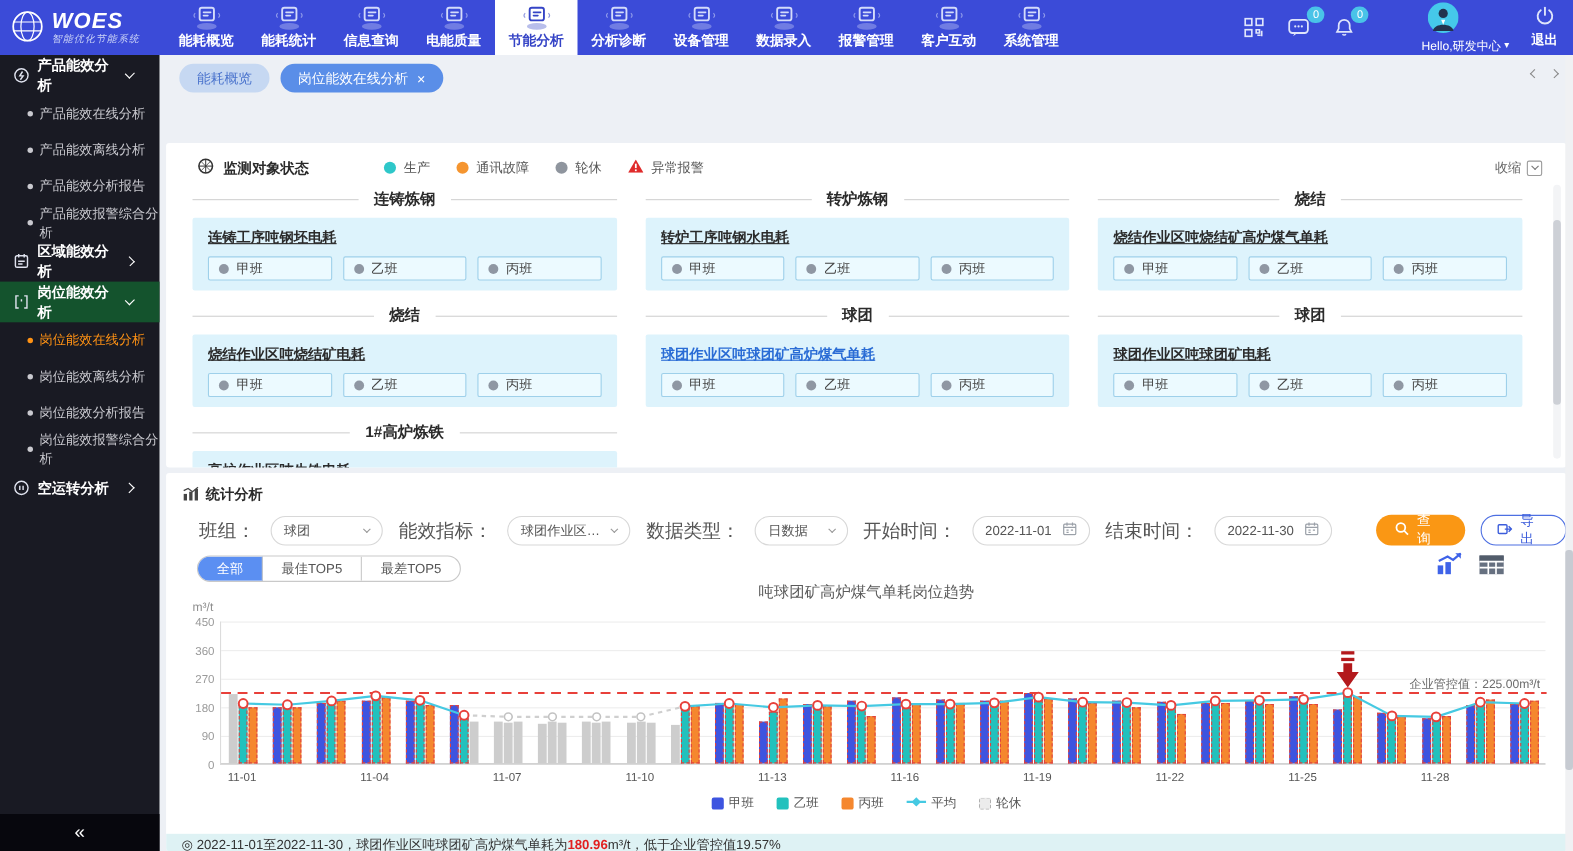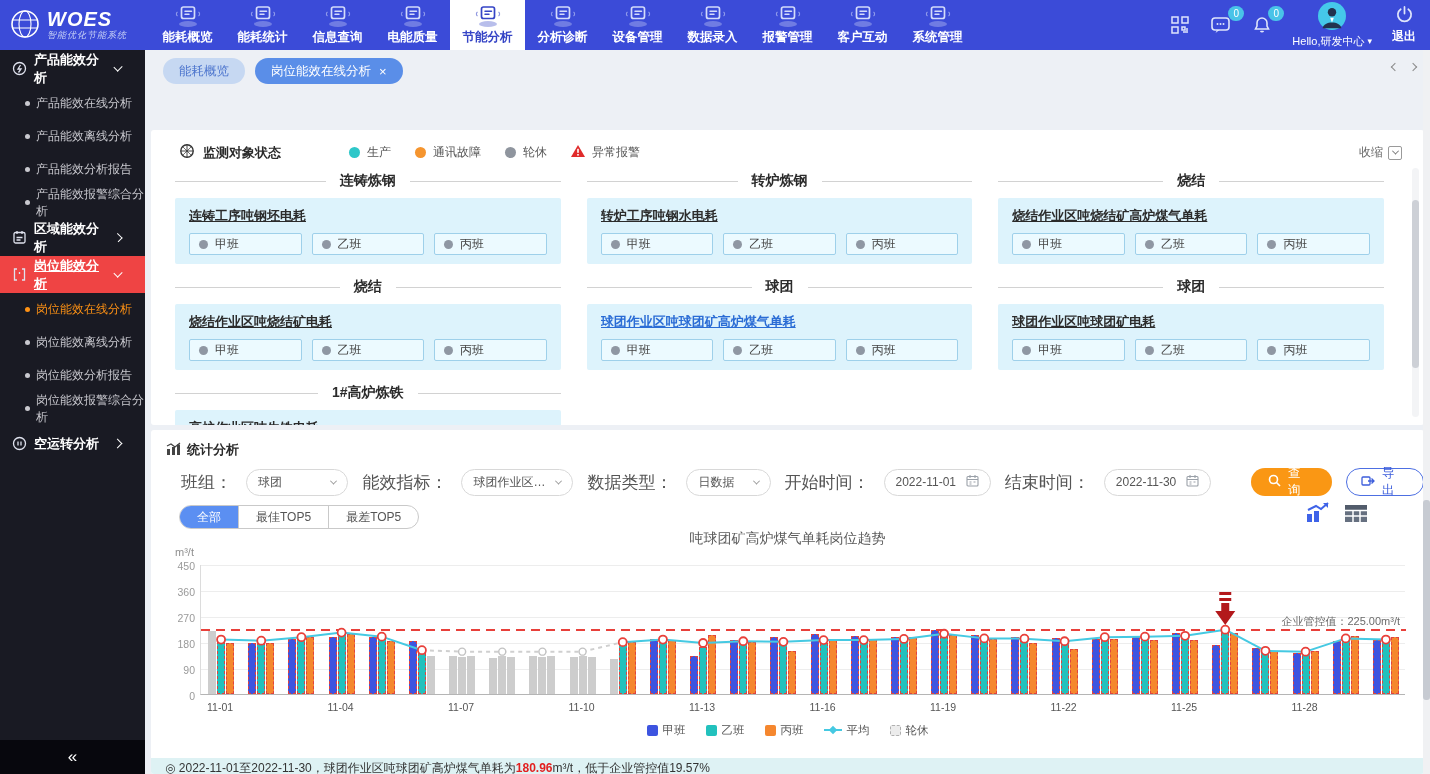--- a/index.html
+++ b/index.html
@@ -13,28 +13,28 @@
   .nav-items { display:flex; flex:none; }
   .nav-item { width:75px; display:flex; flex-direction:column; align-items:center; justify-content:center; gap:1px; color:#fff; cursor:pointer; }
   .nav-item .nav-ico { color:#d4dbfa; height:23px; }
   .nav-item .lbl { font-size:12.5px; font-weight:bold; }
   .nav-item.active { background:#ffffff; color:#3544c6; }
   .nav-item.active .nav-ico { color:#3544c6; }
   .top-right { margin-left:auto; display:flex; align-items:center; gap:20px; padding-right:14px; }
   .ticon { position:relative; display:flex; align-items:center; cursor:pointer; }
   .badge { position:absolute; top:-9px; right:-12px; background:#49c3e8; color:#fff; font-size:10px; min-width:16px; height:15px; border-radius:8px; display:flex; align-items:center; justify-content:center; padding:0 4px; }
   .user-col, .logout-col { display:flex; flex-direction:column; align-items:center; color:#fff; gap:1px; cursor:pointer; }
-  .greet { font-size:11px; display:flex; gap:3px; align-items:center; }
+  .greet { font-size:11px; display:flex; gap:3px; align-items:center;margin-left:40px; }
   .logout-col .lbl { font-size:12px; font-weight:bold; }
 
   
   .sidebar { position:absolute; top:50px; left:0; width:145px; height:724px; background:#191a23; z-index:20; }
   .sb-parent { height:37px; display:flex; align-items:center; padding:0 24px 0 12px; gap:7px; color:#fff; font-size:13px; font-weight:bold; cursor:pointer; }
   .sb-parent .sb-ico { color:#dfe2ee; display:flex; }
-  .sb-parent.active { background:#ef4444;text-decoration:underline; }
+  .sb-parent.active { background:#14532d; }
   .sb-parent .flexspace { flex:1; }
   .sb-child { height:33px; display:flex; align-items:center; padding-left:25px; gap:6px; color:#c9c9cf; font-size:12px; cursor:pointer; }
   .sb-child .dot { width:5px; height:5px; border-radius:50%; background:currentColor; flex:none; }
   .sb-child.active { color:#ff9214; }
   .collapse-strip { position:absolute; bottom:0; left:0; width:145px; height:34px; background:#07070d; color:#fff; display:flex; align-items:center; justify-content:center; font-size:17px; cursor:pointer; }
 
   .chev { display:inline-block; width:7px; height:7px; border-right:1.7px solid currentColor; border-bottom:1.7px solid currentColor; }
   .chev.down { transform:rotate(45deg) translate(-1px,-1px); }
   .chev.right { transform:rotate(-45deg); }
   .chev.sm { width:5px; height:5px; border-width:1.3px; }

